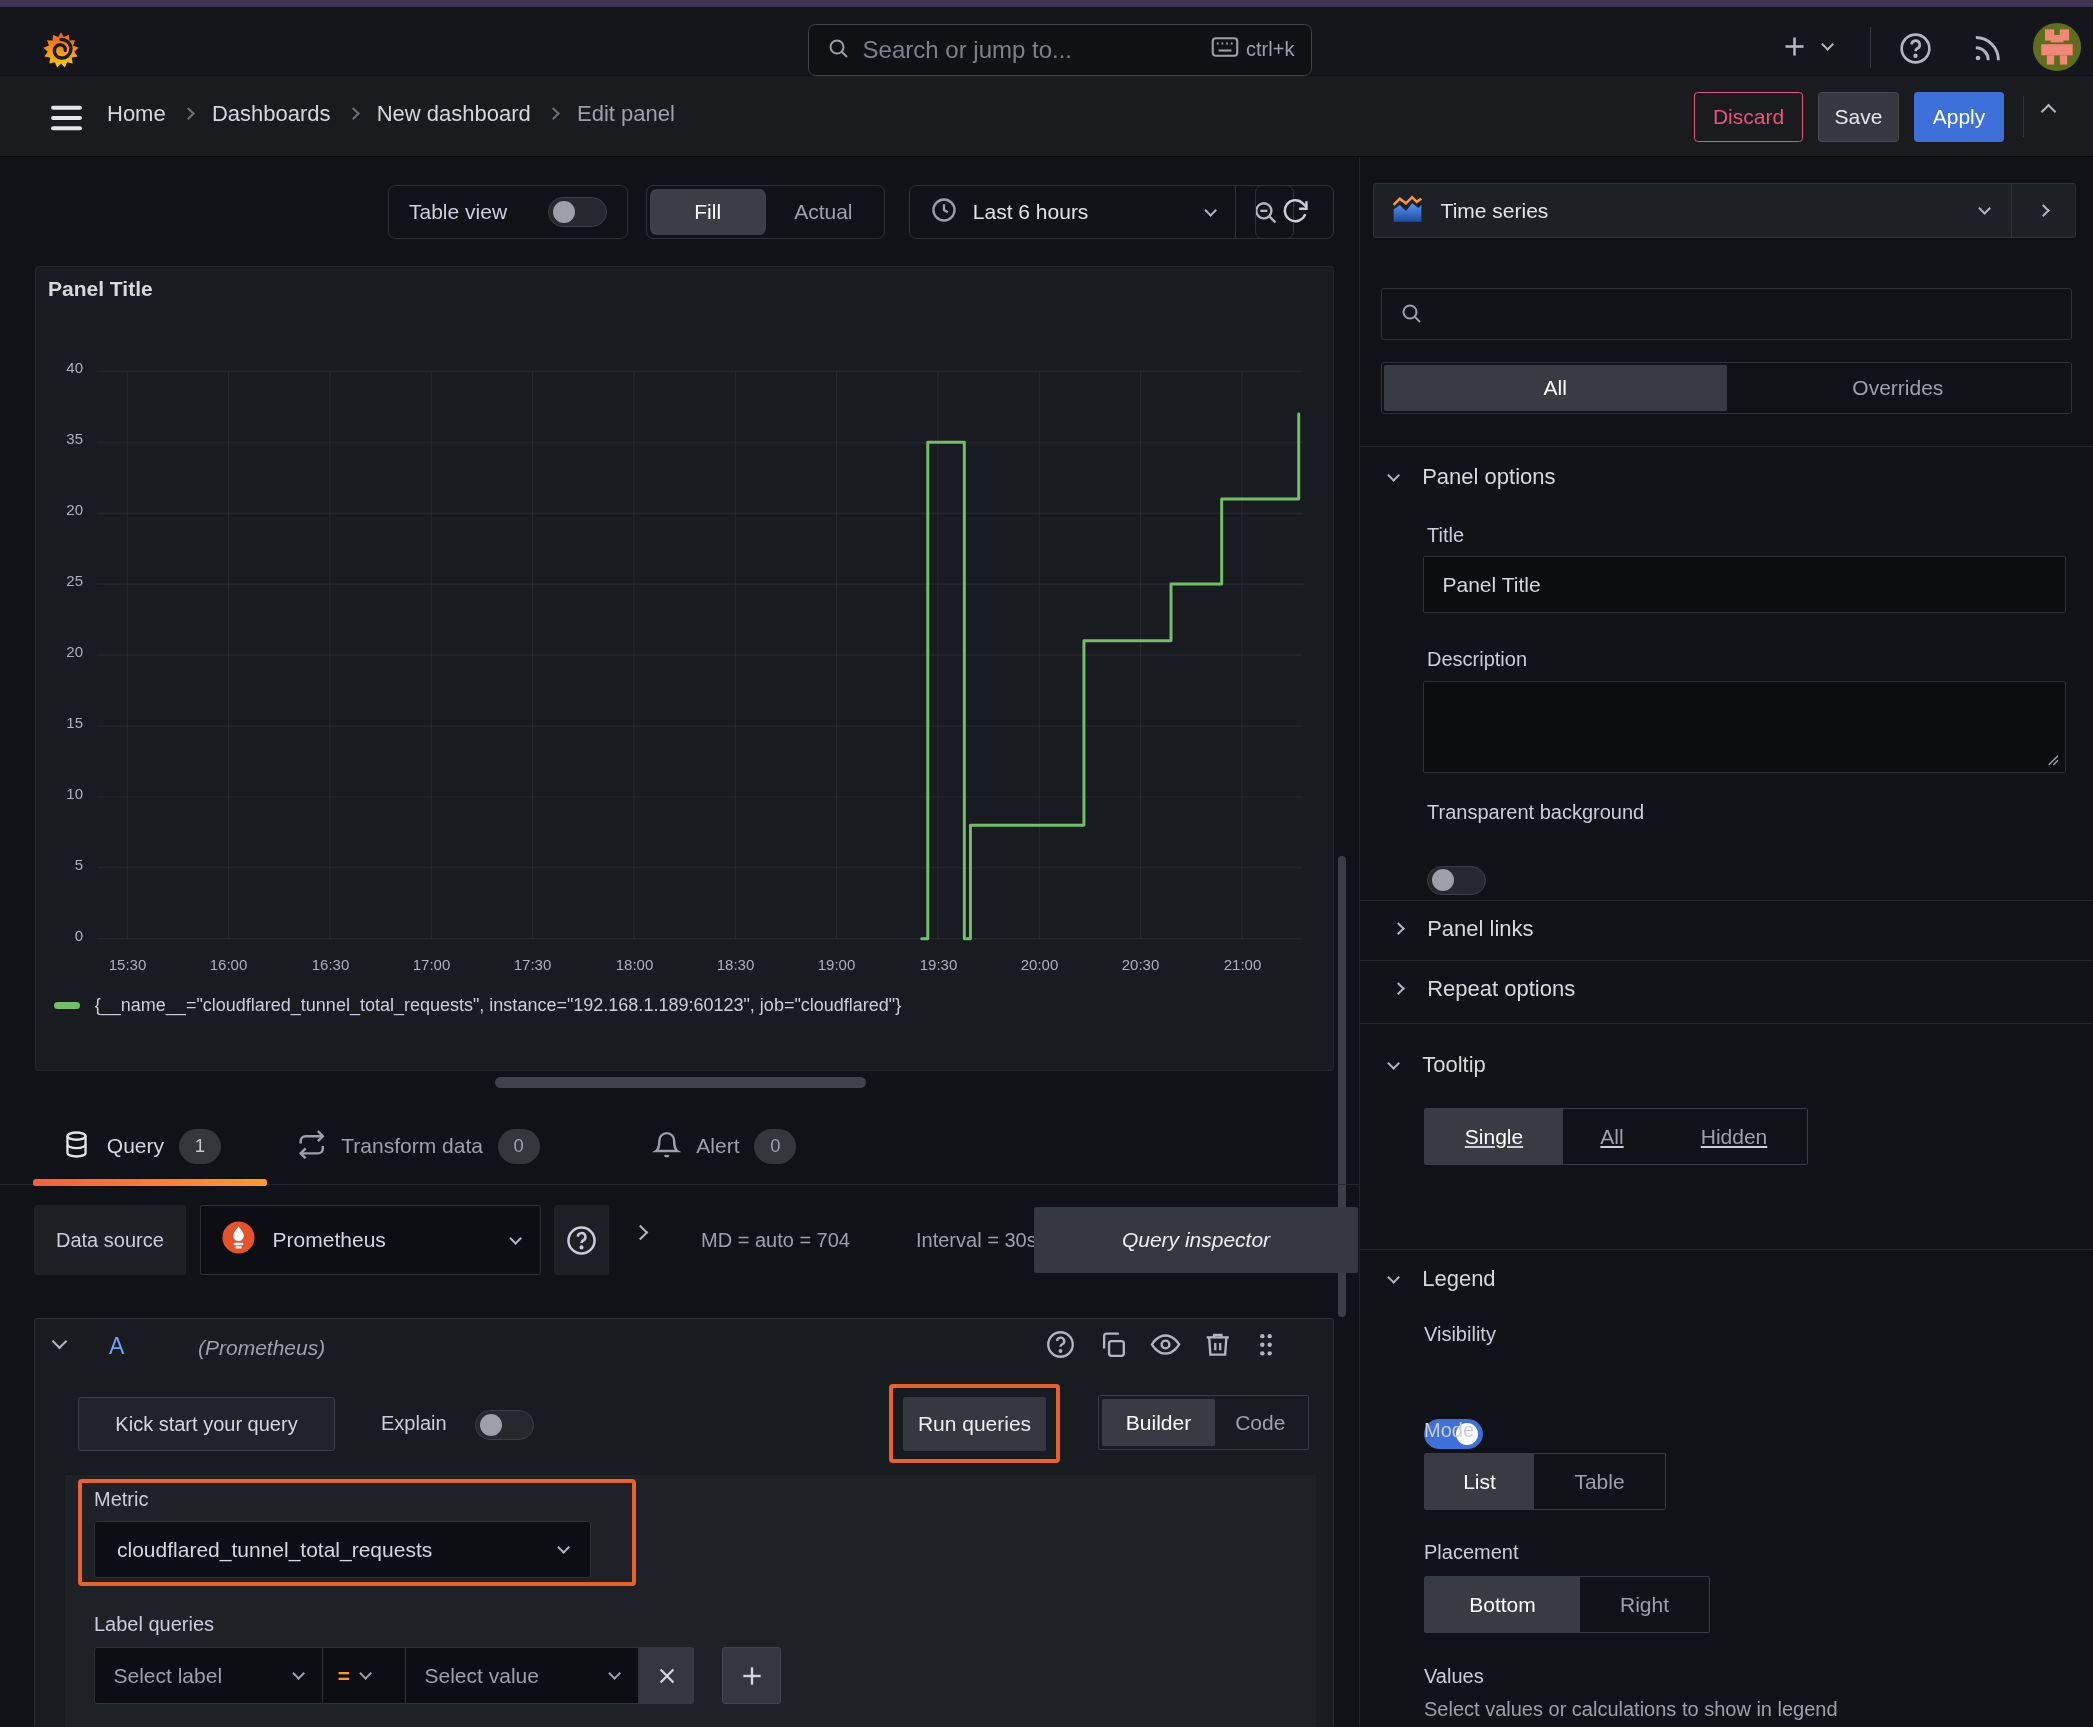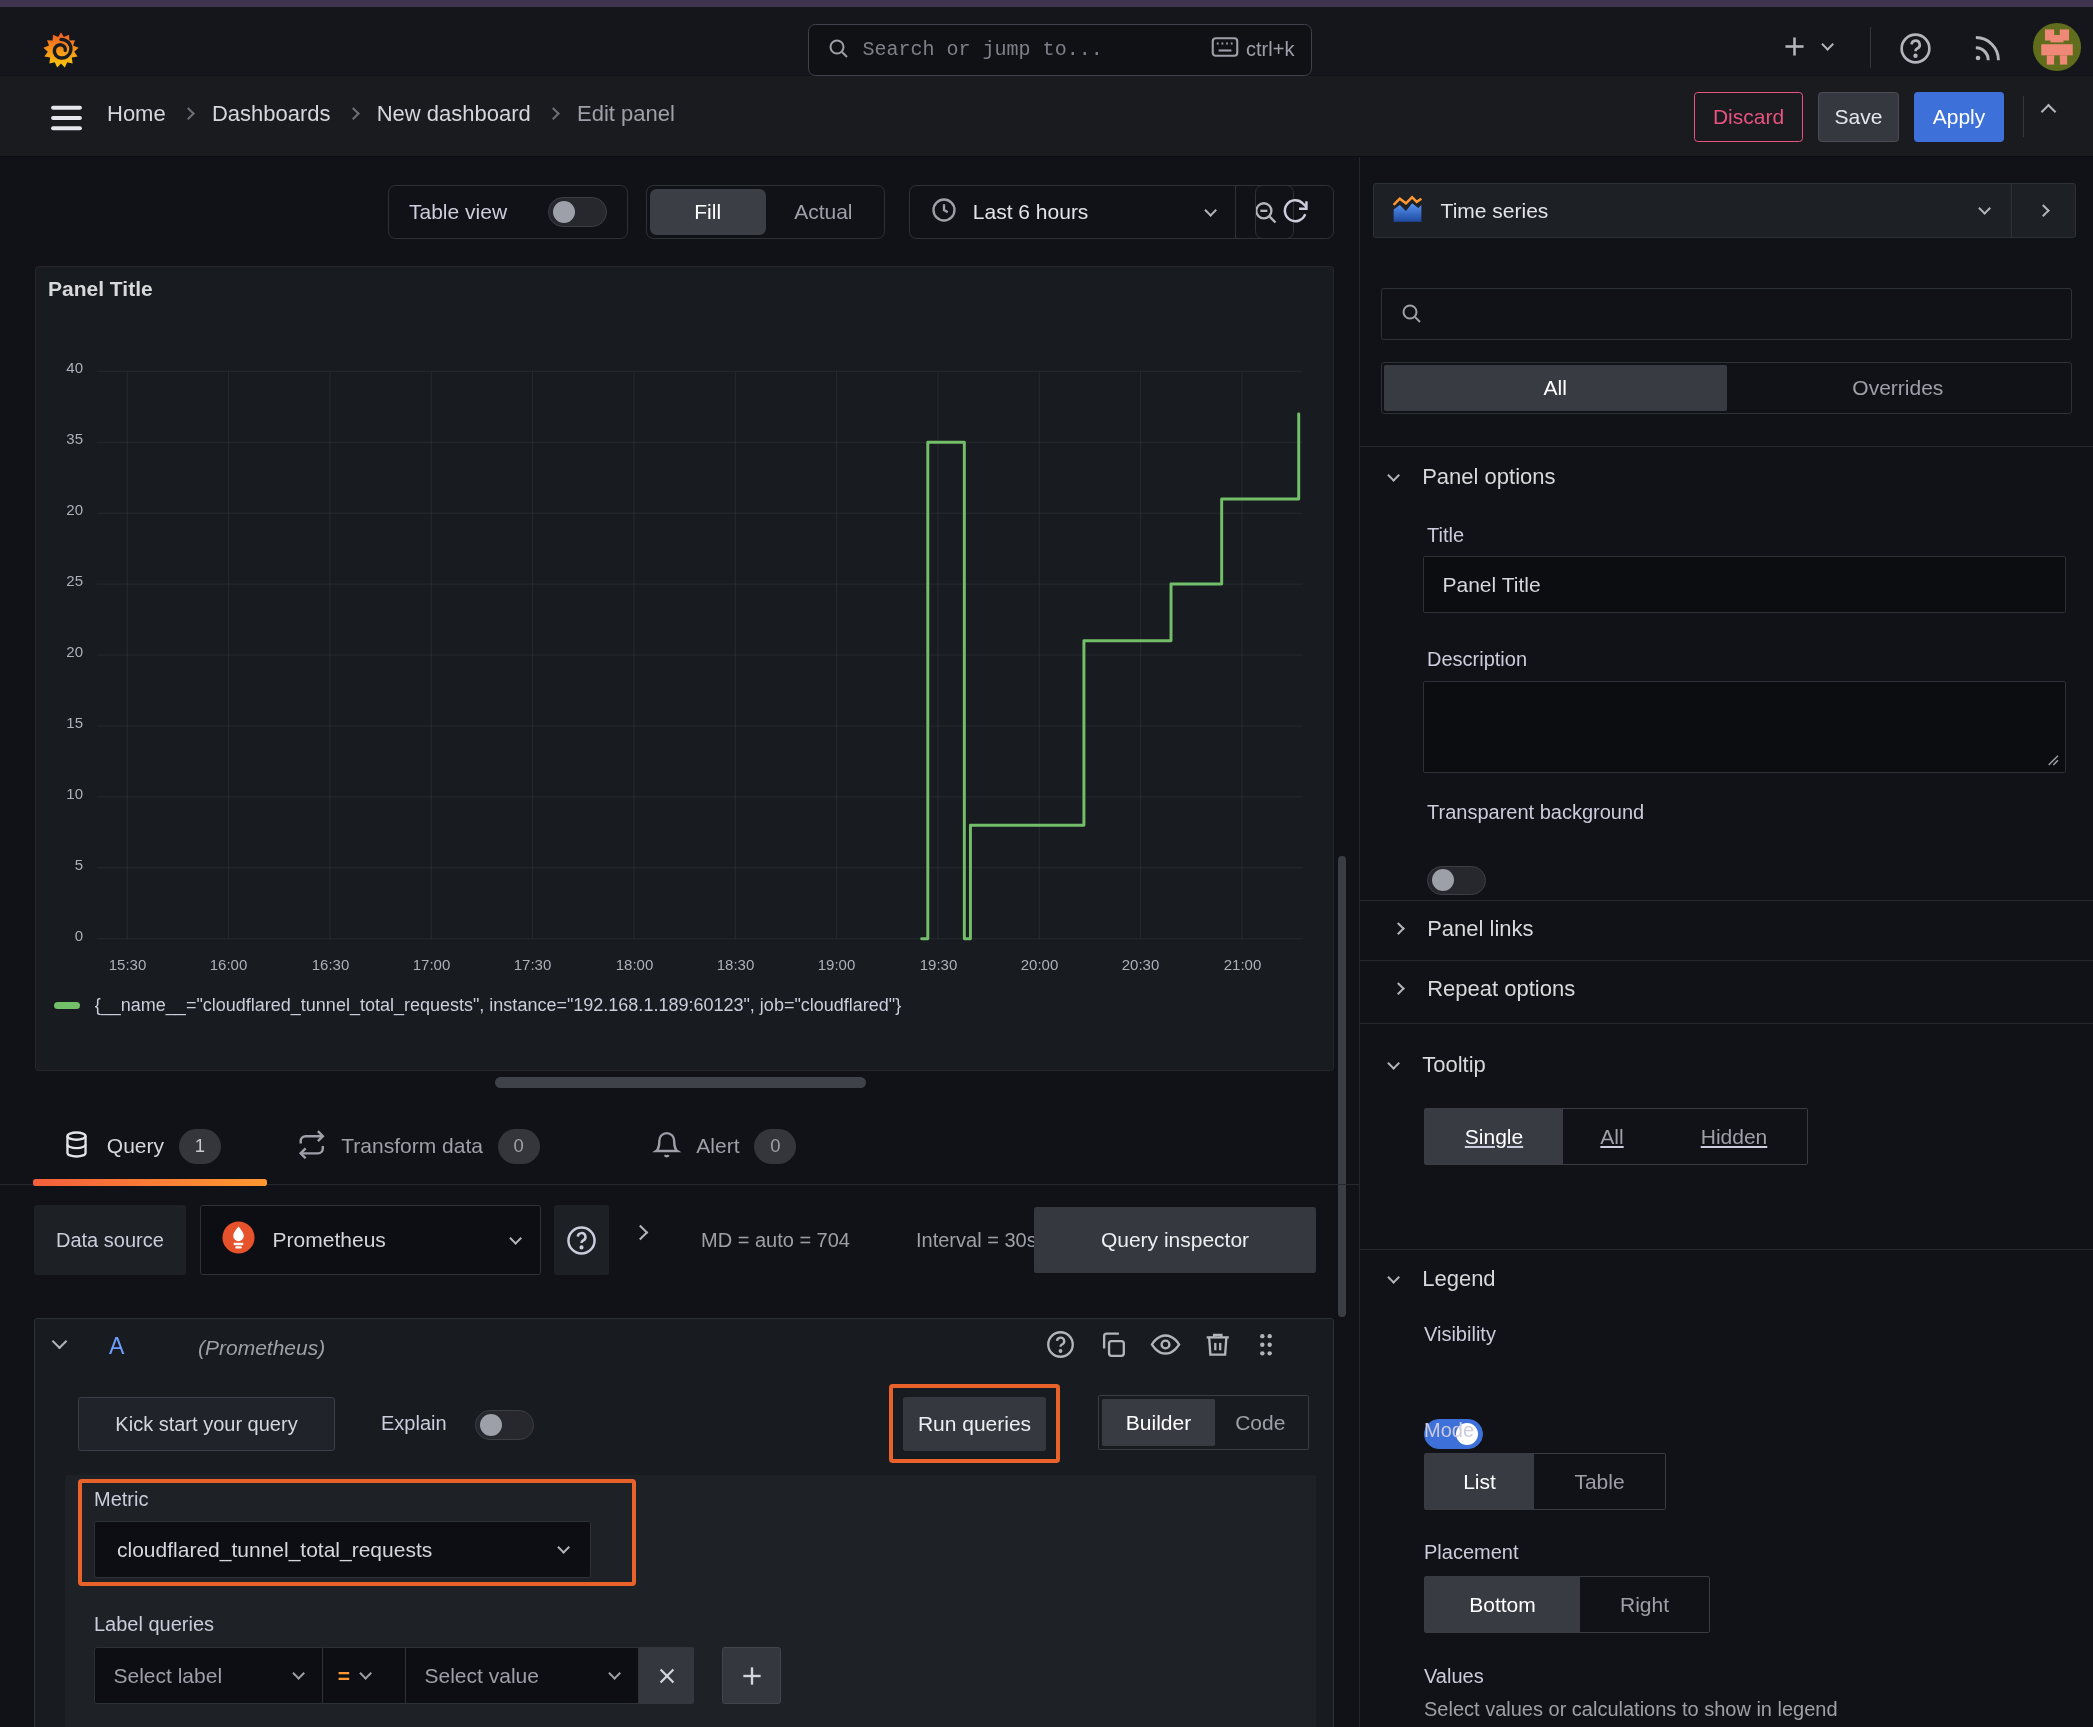--- a/index.html
+++ b/index.html
@@ -3,21 +3,21 @@
 <meta charset="utf-8">
 <style>
   html,body{margin:0;padding:0;background:#0b0c0e;}
   *{box-sizing:border-box;font-family:"Liberation Sans",sans-serif;}
   .app{position:relative;width:2093px;height:1728px;background:#111217;overflow:hidden;color:#ccccdc;}
   .abs{position:absolute;}
   
   .topstrip{left:0;top:0;width:2093px;height:7.4px;background:#3e3450;}
   .topbar{left:0;top:7.4px;width:2093px;height:68px;background:#14161b;display:flex;align-items:center;}
   .searchbox{left:808px;top:16.6px;width:504px;height:52px;border:0.9px solid #3f424a;border-radius:7.4px;background:#0f1115;display:flex;align-items:center;padding:0 16.6px;gap:11px;}
-  .searchbox input{flex:1;background:transparent;border:none;outline:none;color:#3b82f6;font-size:20px;font-family:Liberation Mono, monospace;}
+  .searchbox input{flex:1;background:transparent;border:none;outline:none;color:#3b82f6;font-size:24px;}
   .searchbox input::placeholder{color:#7e8089;}
   .kbd-hint{display:flex;align-items:center;gap:7.4px;color:#9da0a8;font-size:20px;}
   .icon{color:#9da0a8;}
   .iconbtn{display:flex;align-items:center;justify-content:center;cursor:pointer;color:#b3b5bd;}
   .tdiv{width:0.9px;height:41px;background:#33363d;}
   
   .crumbbar{left:0;top:76px;width:2093px;height:81px;background:#191b1f;border-bottom:0.9px solid #0b0c0e;display:flex;align-items:center;}
   .crumbs{display:flex;align-items:center;gap:18.5px;font-size:22px;}
   .crumb{color:#d5d6de;cursor:pointer;}
   .crumb.dim{color:#9da0a8;cursor:default;}
@@ -356,21 +356,21 @@
         <circle cx="12" cy="12" r="9.5"></circle>
         <path d="M9.3 9.2a2.8 2.8 0 1 1 3.9 2.8c-.8.35-1.2.9-1.2 1.8"></path>
         <circle cx="12" cy="17" r="0.6" fill="currentColor"></circle>
       </svg>
   </div>
   <div class="abs iconbtn" style="left:635px;top:1227px;color:#b3b5bd;">
     <span class="chv md right"></span>
   </div>
   <div class="abs stats" style="left:701px;top:1229px;">MD = auto = 704</div>
   <div class="abs stats" style="left:916px;top:1229px;">Interval = 30s</div>
-  <div class="abs gbtn" style="left:1034px;top:1207px;width:282px;height:66px;">Query inspector</div>
+  <div class="abs gbtn" style="left:1034px;top:1207px;width:324px;height:66px;font-style:italic;">Query inspector</div>
 
   <div class="abs qcard"></div>
   <div class="abs iconbtn" style="left:54px;top:1340px;color:#b3b5bd;">
       <span class="chv md down" style="margin-top:-3.7px;"></span>
     </div>
   <div class="abs refid" style="left:109px;top:1333px;">A</div>
   <div class="abs dshint" style="left:198px;top:1336px;">(Prometheus)</div>
   <div class="abs qicons" style="left:1045px;top:1329px;">
     <span class="iconbtn">
       <svg width="31" height="31" viewBox="0 0 24 24" fill="none" stroke="currentColor" stroke-width="1.8">

